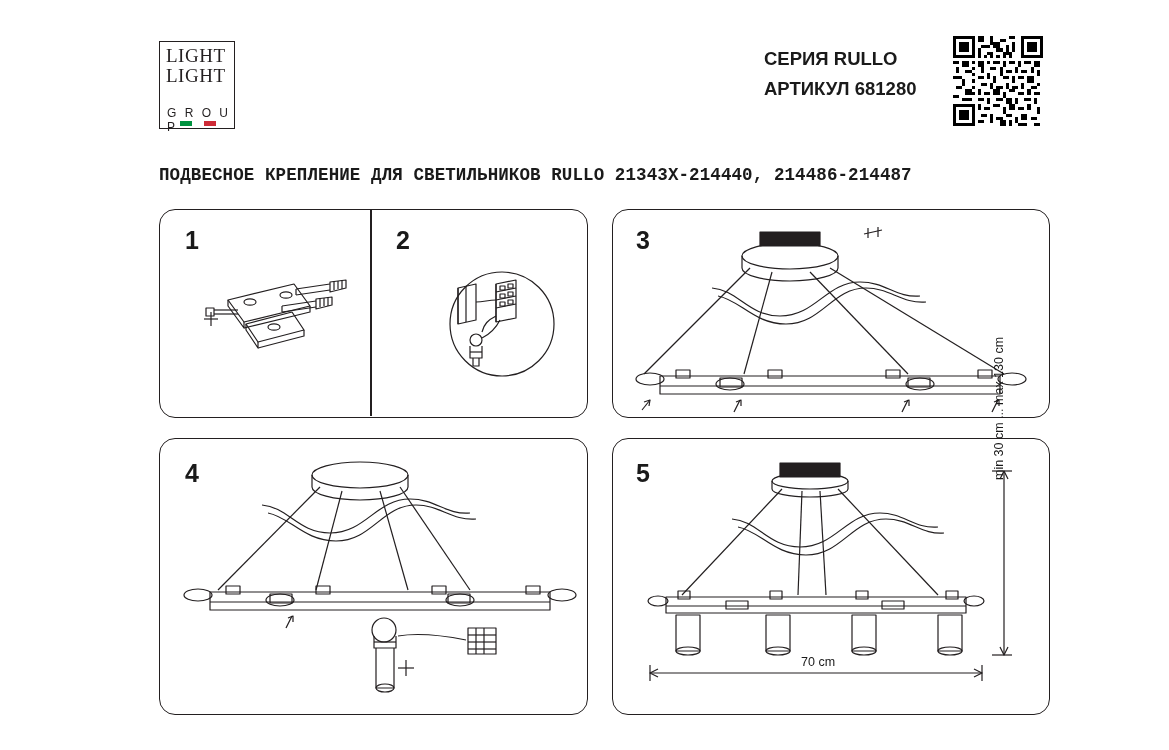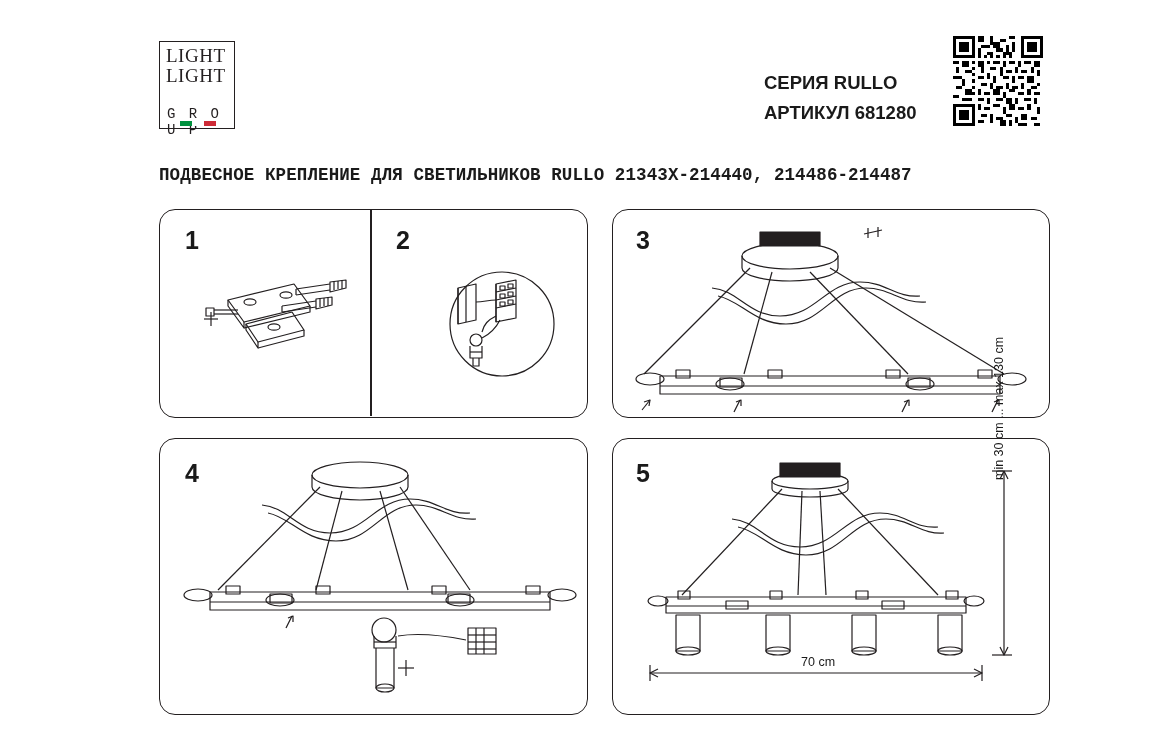--- a/index.html
+++ b/index.html
@@ -41,22 +41,22 @@
     font-family: "Liberation Serif", serif;
     font-size: 19px;
     line-height: 20px;
     letter-spacing: .5px;
     color: #231f20;
   }
   .logo-group {
     position: absolute;
     left: 7px;
     top: 64px;
-    font-family: Liberation Mono, monospace;
-    font-size: 14px;
+    font-family: Liberation Sans, sans-serif;
+    font-size: 12px;
     letter-spacing: 2.5px;
     color: #231f20;
   }
   .logo-flag {
     position: absolute;
     left: 20px;
     top: 79px;
     width: 36px;
     height: 5px;
     display: flex;
@@ -73,21 +73,21 @@
     width: 400px;
     font-size: 21px;
     font-weight: bold;
     line-height: 28px;
     letter-spacing: .2px;
     color: #1a1a1a;
   }
   .series-block {
     position: absolute;
     left: 744px;
-    top: 68px;
+    top: 44px;
     width: 190px;
     font-size: 18.5px;
     font-weight: bold;
     line-height: 30px;
     color: #1a1a1a;
   }
 
   .qr {
     position: absolute;
     left: 933px;

